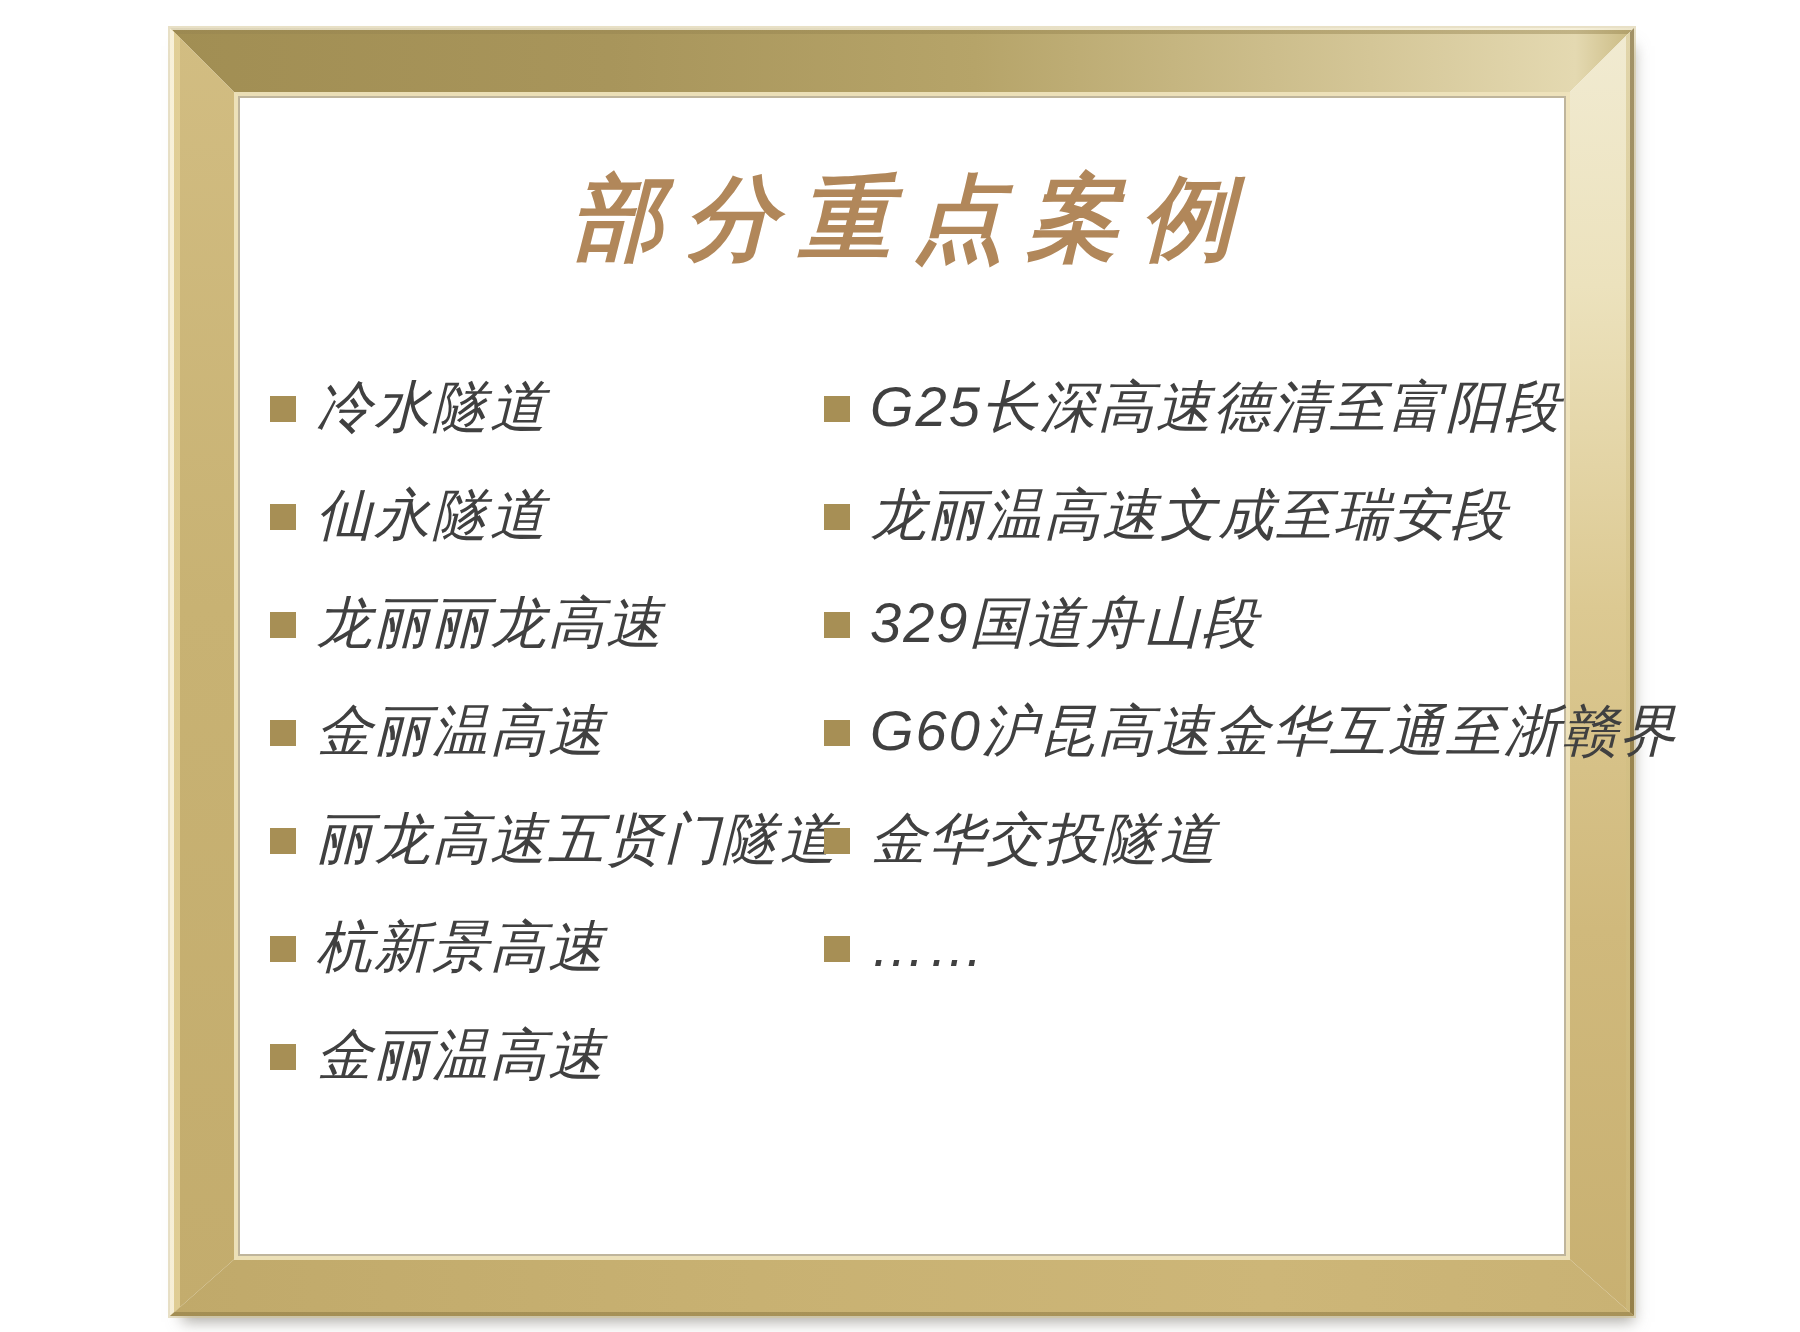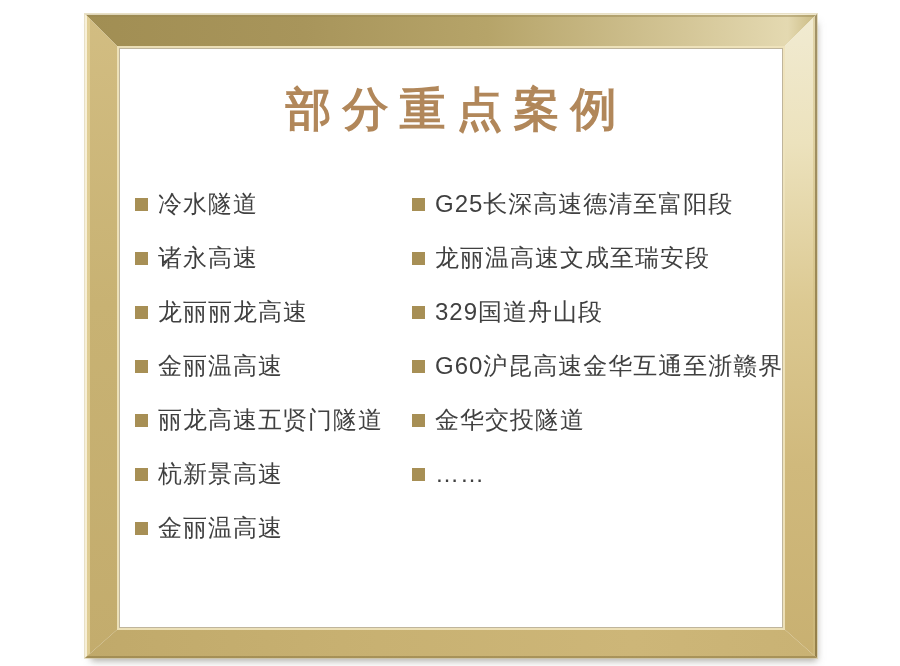--- a/index.html
+++ b/index.html
@@ -7,20 +7,21 @@
     padding: 0;
     background: #ffffff;
     font-family: "Liberation Sans", sans-serif;
   }
   .canvas {
     position: relative;
     width: 900px;
     height: 666px;
     background: #ffffff;
     overflow: hidden;
+    font-style: italic;
   }
 
   
   .frame {
     position: absolute;
     left: 85px;
     top: 14px;
     width: 732px;
     height: 644px;
     box-shadow: 0 0 0 1px rgba(214, 199, 152, 0.55),
@@ -93,21 +94,21 @@
     white-space: nowrap;
   }
   .bullet {
     width: 13px;
     height: 13px;
     background: var(--bullet-color, #a78f55);
     margin-right: 10px;
     flex: none;
   }
   .case-label {
-    font-size: 24px;
+    font-size: 28px;
     letter-spacing: 1px;
     color: var(--text-color, #404040);
   }
 </style>
 </head>
 <body>
 
 <div class="canvas">
   <div class="frame">
     <div class="bar bar-top"></div>
@@ -119,21 +120,21 @@
       <div class="title">部分重点案例</div>
 
       <ul class="case-col left">
   <li>
     <span class="bullet"></span>
     <span class="case-label">冷水隧道</span>
   </li>
 
   <li>
     <span class="bullet"></span>
-    <span class="case-label">诸永高速</span>
+    <span class="case-label">仙永隧道</span>
   </li>
 
   <li>
     <span class="bullet"></span>
     <span class="case-label">龙丽丽龙高速</span>
   </li>
 
   <li>
     <span class="bullet"></span>
     <span class="case-label">金丽温高速</span>

